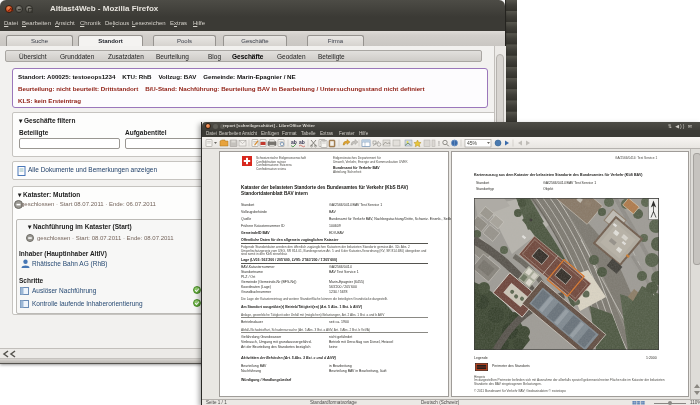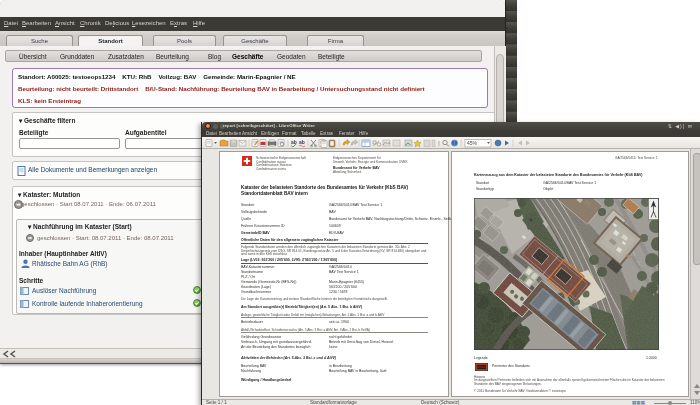--- a/index.html
+++ b/index.html
@@ -67,20 +67,26 @@
 .t3b{font-size:3.5px;font-weight:bold;color:#232220;position:absolute;white-space:nowrap;}
 .t4b{font-size:4.7px;font-weight:bold;color:#141310;position:absolute;white-space:nowrap;}
 .hr{position:absolute;height:1px;background:#55544f;}
 </style></head>
 <body>
 <div id="screen">
 
   <div class="abs" id="stripebar"></div>
 
   <div class="abs" id="ff">
+    <div class="abs" id="fftitle">
+      <div class="wbtn b1"></div>
+        <div class="wbtn b2"></div>
+        <div class="wbtn b3"></div>
+      <div class="t">Altlast4Web - Mozilla Firefox</div>
+    </div>
     <div class="abs" id="ffmenu">
       <span style="left:4px"><u>D</u>atei</span>
         <span style="left:22px"><u>B</u>earbeiten</span>
         <span style="left:55px"><u>A</u>nsicht</span>
         <span style="left:80px"><u>C</u>hronik</span>
         <span style="left:105px">De<u>l</u>icious</span>
         <span style="left:132px"><u>L</u>esezeichen</span>
         <span style="left:170px">E<u>x</u>tras</span>
         <span style="left:193px"><u>H</u>ilfe</span>
     </div>

